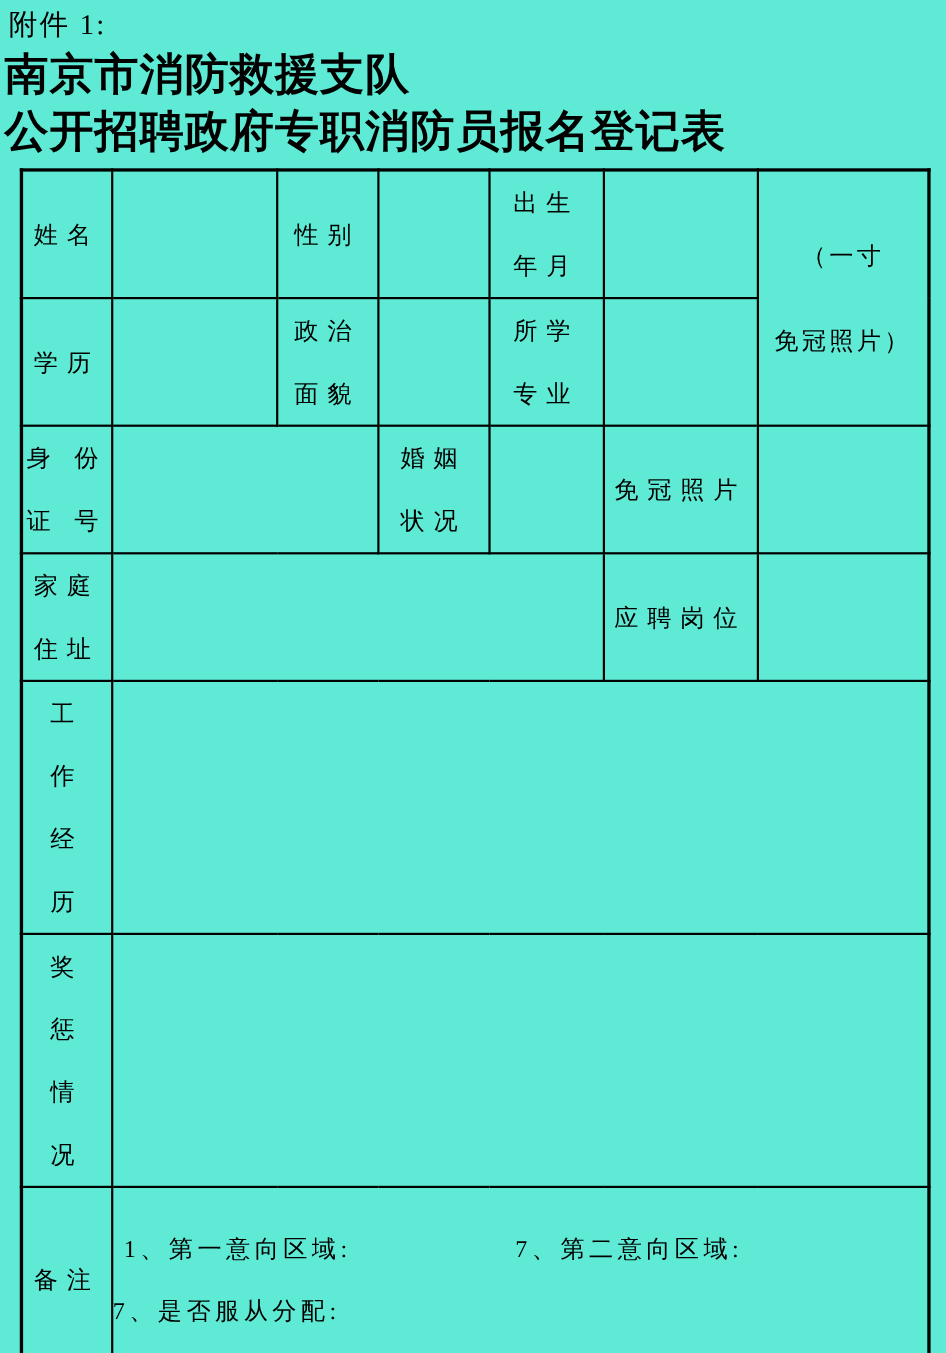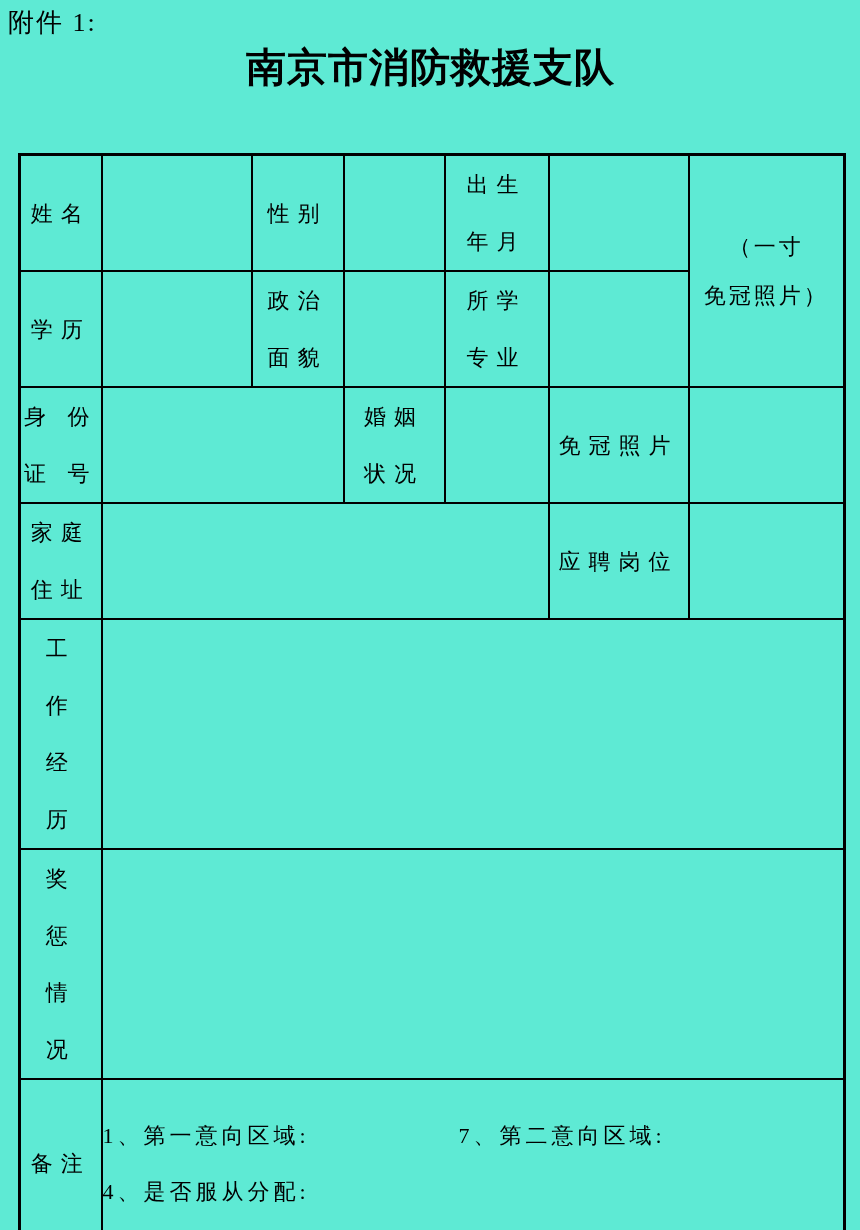--- a/index.html
+++ b/index.html
@@ -23,24 +23,23 @@
   .attachment {
     position: absolute;
     left: 8px;
     top: 5px;
     font-size: 26px;
     letter-spacing: 2px;
     white-space: nowrap;
   }
   .title {
     position: absolute;
-    left: 18px;
+    left: 4px;
     top: 42px;
     width: 825px;
-    text-align: center;
     font-weight: bold;
     font-size: 40px;
     line-height: 52px;
     letter-spacing: 1px;
   }
   table.form {
     position: absolute;
     left: 18px;
     top: 153px;
     width: 825px;
@@ -58,44 +57,46 @@
     font-size: 22px;
     text-align: center;
     letter-spacing: 8px;
     line-height: 57px;
     white-space: pre-line;
   }
   .photo-note {
     font-size: 22px;
     text-align: center;
     letter-spacing: 3px;
-    line-height: 49px;
+    line-height: 77px;
     white-space: pre-line;
   }
   td.remarks-cell {
     vertical-align: top;
     font-size: 22px;
     line-height: 56px;
     letter-spacing: 4px;
     padding: 6px 0 0 10px;
   }
   .rem-item-first {
     display: inline-block;
     width: 356px;
+    margin-left: 10px;
   }
 </style>
 </head>
 <body>
 
 <div class="page">
 
   <div class="attachment">附件 1:</div>
 
   <div class="title">
     <div>南京市消防救援支队</div>
+    <div>公开招聘政府专职消防员报名登记表</div>
   </div>
 
   <table class="form">
     <colgroup>
       <col style="width:82px">
       <col style="width:150px">
       <col style="width:92px">
       <col style="width:101px">
       <col style="width:104px">
       <col style="width:140px">
@@ -161,20 +162,20 @@
       <td colspan="6"></td>
     </tr>
 
     <tr style="height:170px">
       <td class="lbl">备注</td>
       <td colspan="6" class="remarks-cell">
         <div>
           <span class="rem-item-first">1、第一意向区域:</span><span>7、第二意向区域:</span>
         </div>
         <div>
-          <span>4、是否服从分配:</span>
+          <span>7、是否服从分配:</span>
         </div>
       </td>
     </tr>
   </tbody>
     </table>
 
 </div>
 
 </body></html>

